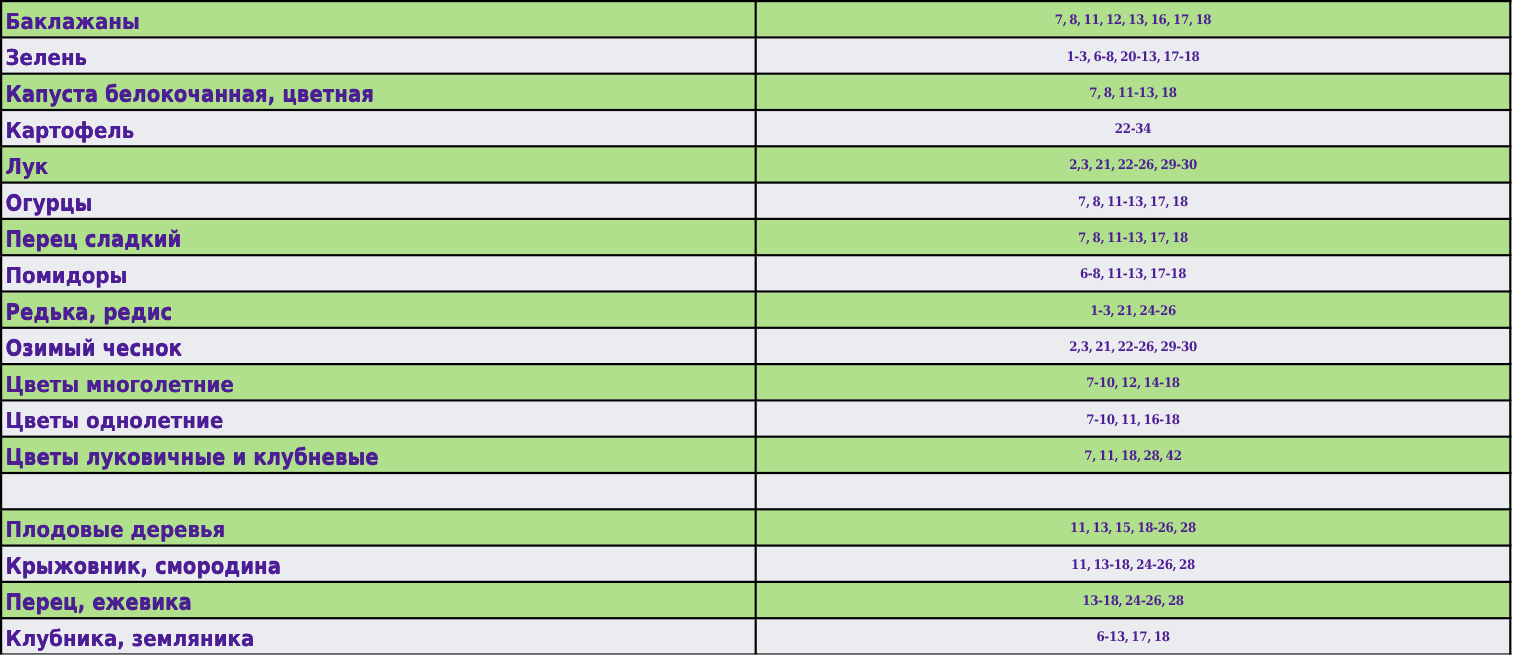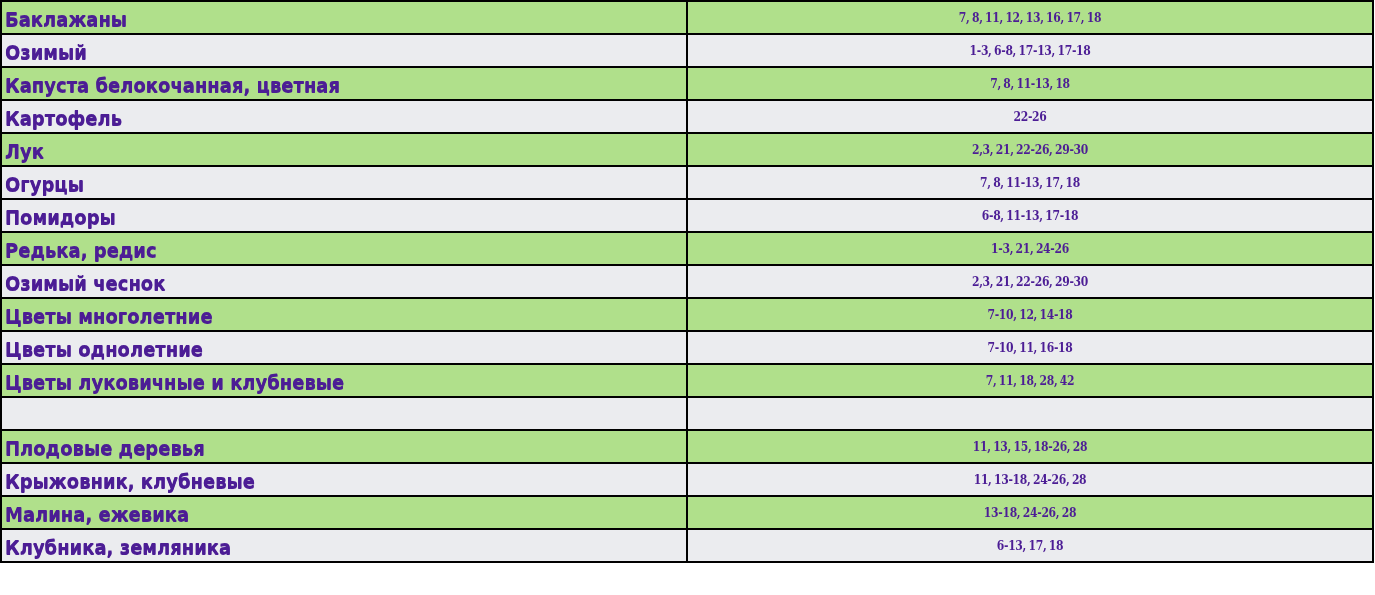--- a/index.html
+++ b/index.html
@@ -63,59 +63,67 @@
       <tr>
         <td class="col-name green">
           <div class="cell-text name-text">Баклажаны</div>
         </td>
         <td class="col-days green">
           <div class="cell-text days-text">7, 8, 11, 12, 13, 16, 17, 18</div>
         </td>
       </tr>
       <tr>
         <td class="col-name gray">
-          <div class="cell-text name-text">Озимый</div>
-        </td>
-        <td class="col-days gray">
-          <div class="cell-text days-text">1-3, 6-8, 17-13, 17-18</div>
+          <div class="cell-text name-text">Зелень</div>
+        </td>
+        <td class="col-days gray">
+          <div class="cell-text days-text">1-3, 6-8, 20-13, 17-18</div>
         </td>
       </tr>
       <tr>
         <td class="col-name green">
           <div class="cell-text name-text">Капуста белокочанная, цветная</div>
         </td>
         <td class="col-days green">
           <div class="cell-text days-text">7, 8, 11-13, 18</div>
         </td>
       </tr>
       <tr>
         <td class="col-name gray">
           <div class="cell-text name-text">Картофель</div>
         </td>
         <td class="col-days gray">
-          <div class="cell-text days-text">22-26</div>
+          <div class="cell-text days-text">22-34</div>
         </td>
       </tr>
       <tr>
         <td class="col-name green">
           <div class="cell-text name-text">Лук</div>
         </td>
         <td class="col-days green">
           <div class="cell-text days-text">2,3, 21, 22-26, 29-30</div>
         </td>
       </tr>
       <tr>
         <td class="col-name gray">
           <div class="cell-text name-text">Огурцы</div>
         </td>
         <td class="col-days gray">
           <div class="cell-text days-text">7, 8, 11-13, 17, 18</div>
         </td>
       </tr>
       <tr>
+        <td class="col-name green">
+          <div class="cell-text name-text">Перец сладкий</div>
+        </td>
+        <td class="col-days green">
+          <div class="cell-text days-text">7, 8, 11-13, 17, 18</div>
+        </td>
+      </tr>
+      <tr>
         <td class="col-name gray">
           <div class="cell-text name-text">Помидоры</div>
         </td>
         <td class="col-days gray">
           <div class="cell-text days-text">6-8, 11-13, 17-18</div>
         </td>
       </tr>
       <tr>
         <td class="col-name green">
           <div class="cell-text name-text">Редька, редис</div>
@@ -167,29 +175,29 @@
       <tr>
         <td class="col-name green">
           <div class="cell-text name-text">Плодовые деревья</div>
         </td>
         <td class="col-days green">
           <div class="cell-text days-text">11, 13, 15, 18-26, 28</div>
         </td>
       </tr>
       <tr>
         <td class="col-name gray">
-          <div class="cell-text name-text">Крыжовник, клубневые</div>
+          <div class="cell-text name-text">Крыжовник, смородина</div>
         </td>
         <td class="col-days gray">
           <div class="cell-text days-text">11, 13-18, 24-26, 28</div>
         </td>
       </tr>
       <tr>
         <td class="col-name green">
-          <div class="cell-text name-text">Малина, ежевика</div>
+          <div class="cell-text name-text">Перец, ежевика</div>
         </td>
         <td class="col-days green">
           <div class="cell-text days-text">13-18, 24-26, 28</div>
         </td>
       </tr>
       <tr>
         <td class="col-name gray">
           <div class="cell-text name-text">Клубника, земляника</div>
         </td>
         <td class="col-days gray">

